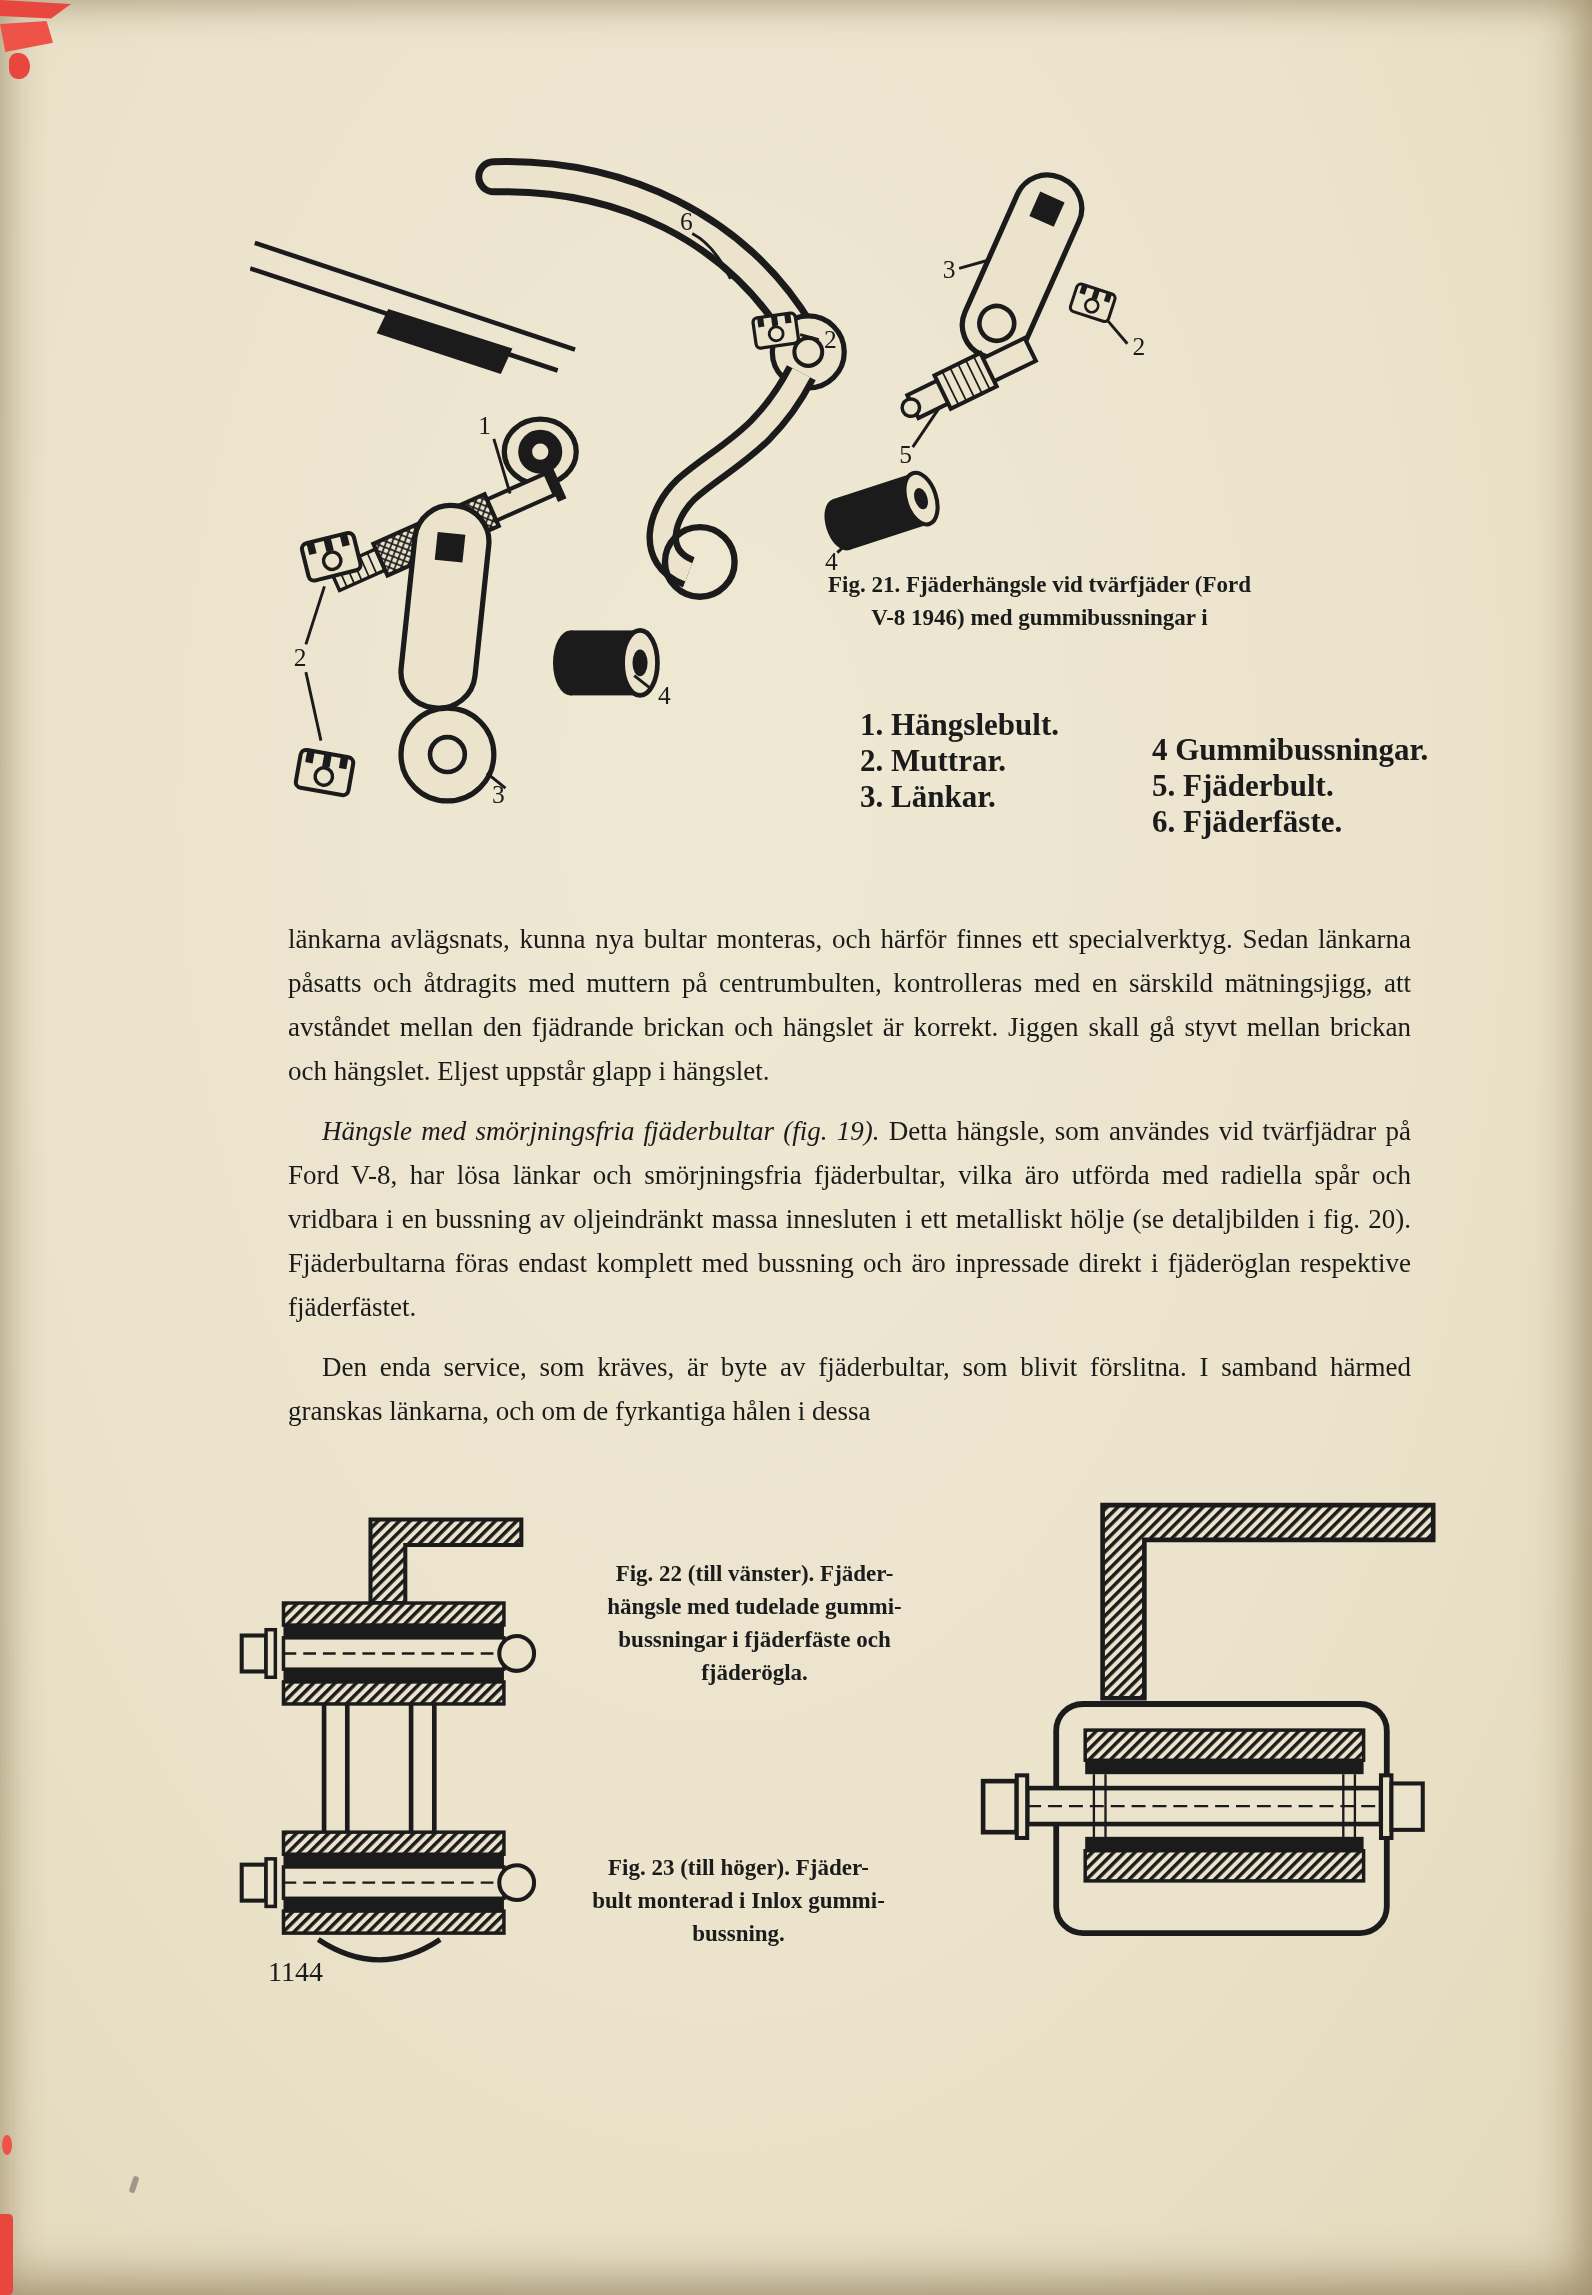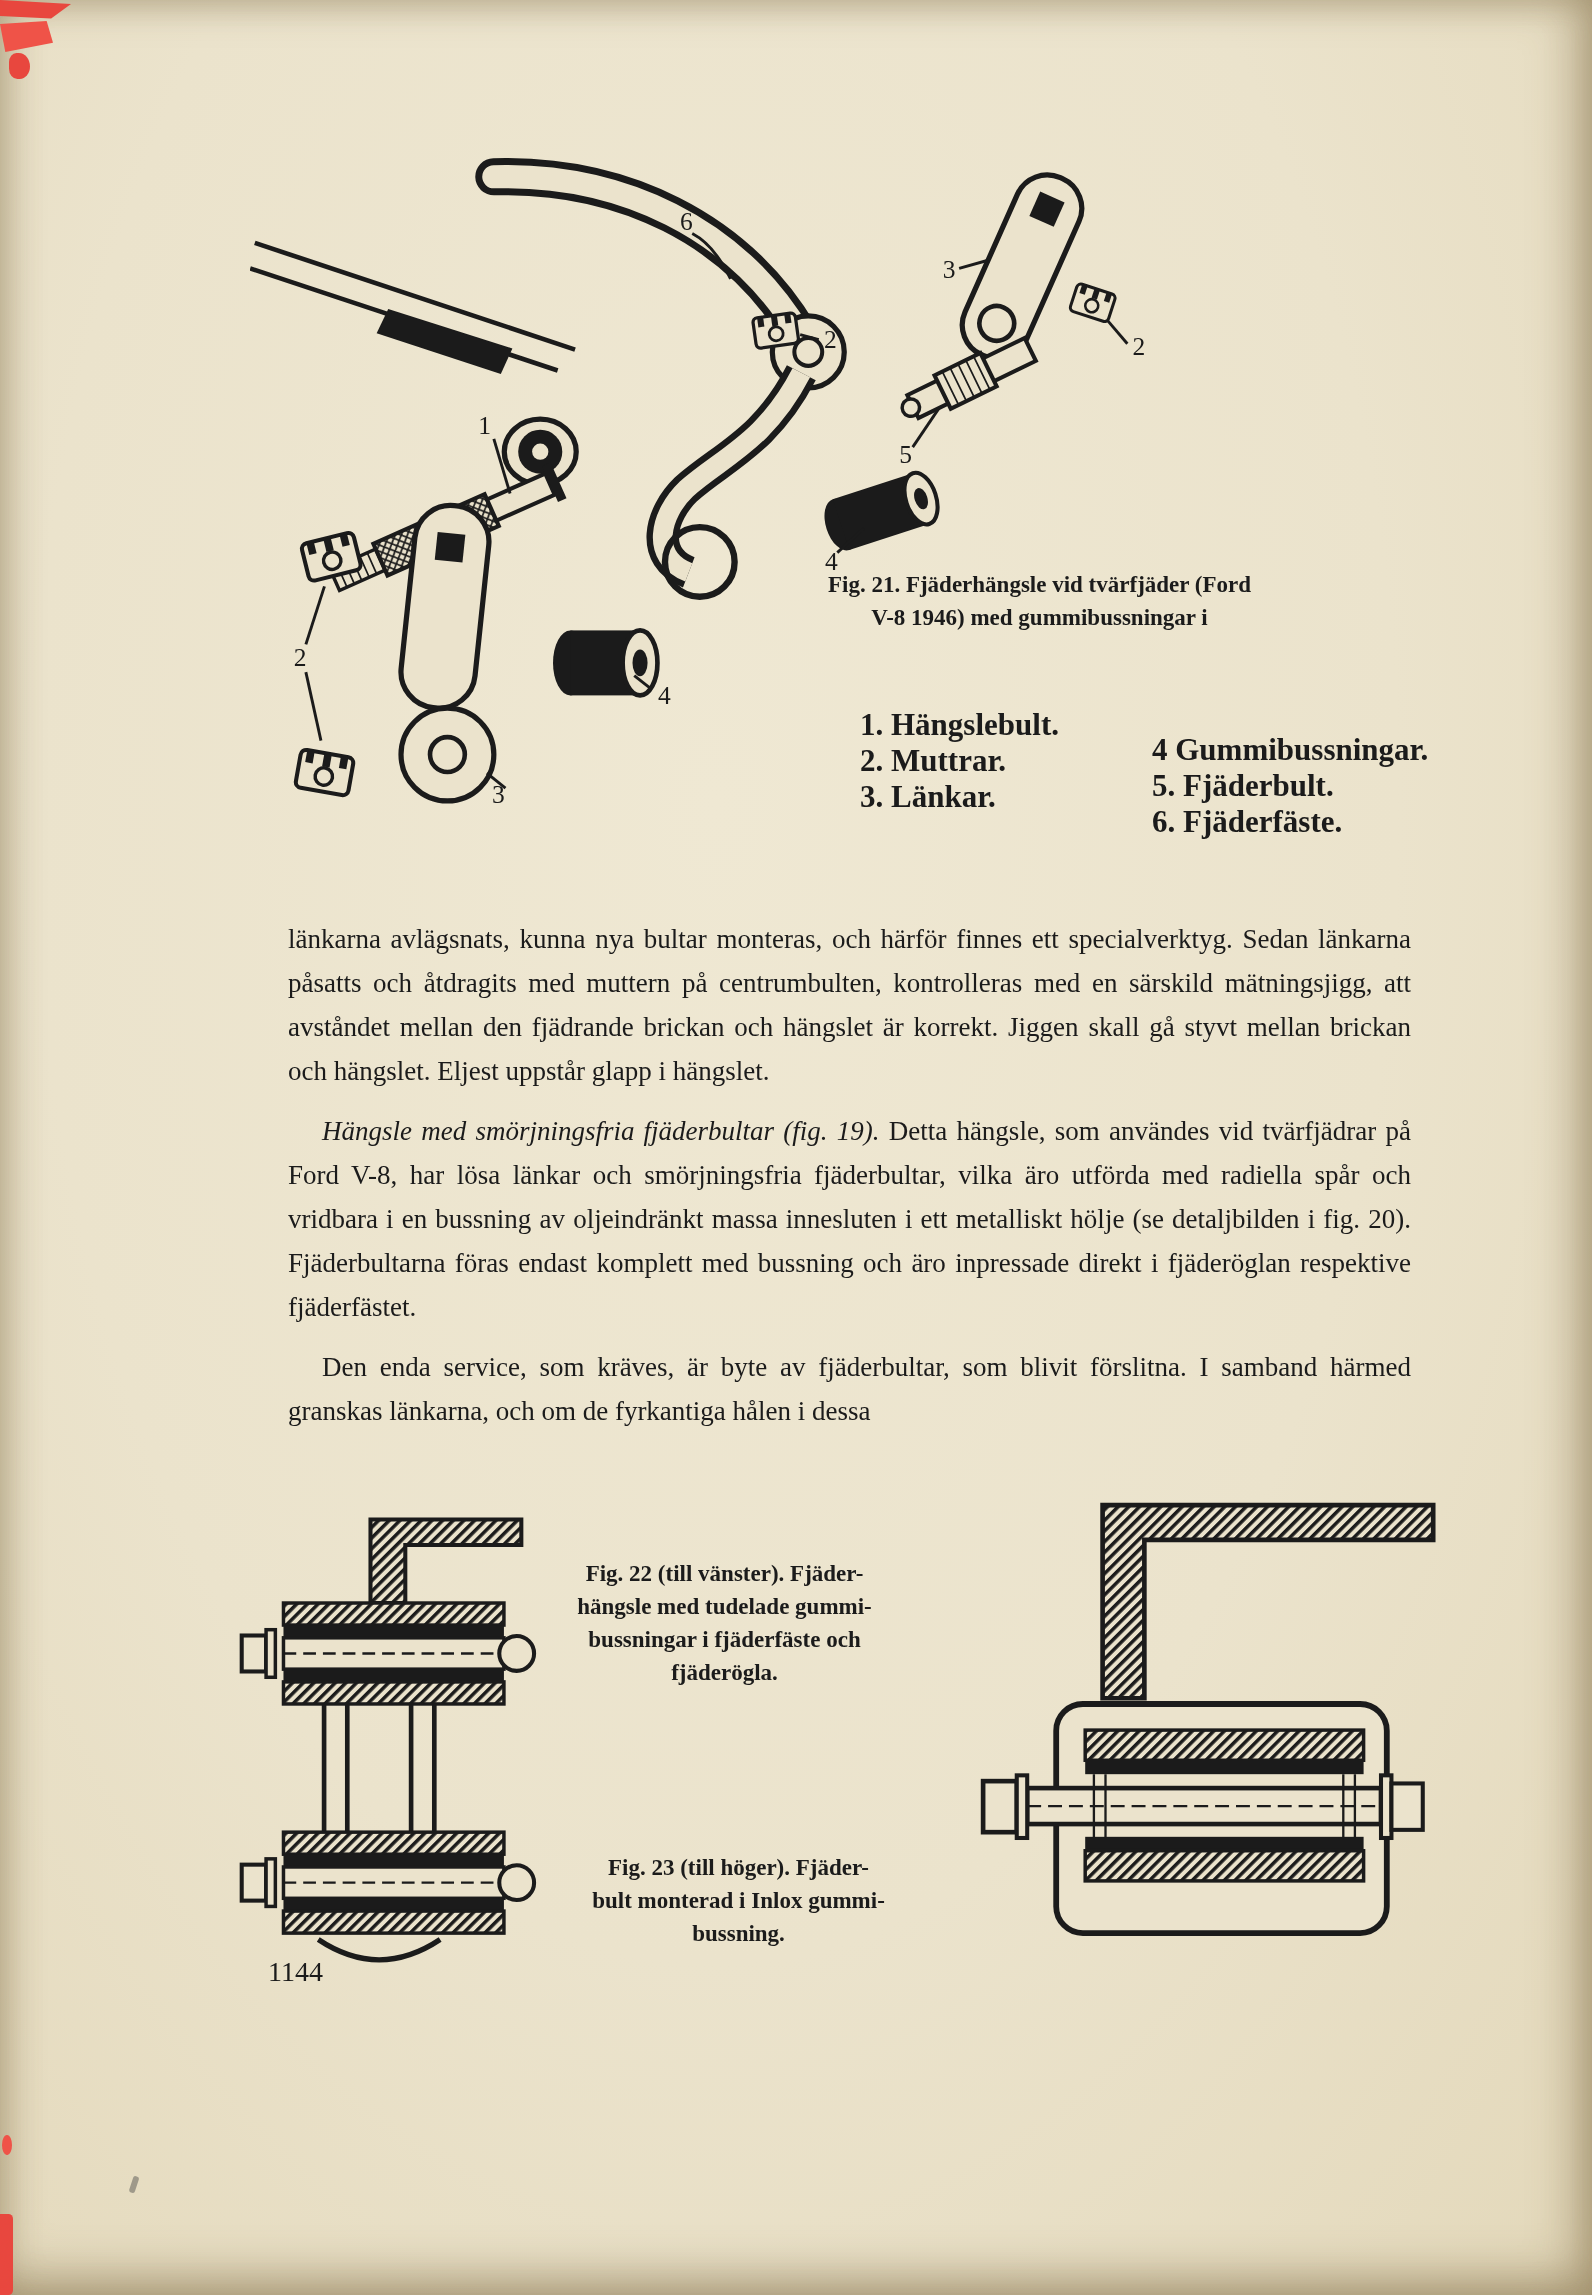--- a/index.html
+++ b/index.html
@@ -34,21 +34,21 @@
   
   .fig21 { left:250px; top:157px; width:946px; height:731px; }
   .fig22 { left:231px; top:1516px; width:337px; height:467px; }
   .fig23 { left:975px; top:1498px; width:464px; height:499px; }
   svg { display:block; width:100%; height:100%; }
   svg text { font-family:"Liberation Serif","DejaVu Serif",serif; font-size:44px; fill:#1b1b1b; text-anchor:middle; }
 
   
   .cap { font-weight:bold; font-size:23px; line-height:33px; text-align:center; }
   .fig21-cap { left:790px; top:568px; width:499px; }
-  .fig22-cap { left:562px; top:1557px; width:325px; }
+  .fig22-cap { left:592px; top:1557px; width:325px; }
   .fig23-cap { left:576px; top:1851px; width:325px; }
 
   
   .legend-col { position:absolute; font-weight:bold; font-size:31px; line-height:36px; white-space:nowrap; }
   .legend-left { left:860px; top:707px; }
   .legend-right { left:1152px; top:707px;margin-top:25px; }
 
   
   .bodytext { left:272px; top:901px; width:1155px; font-size:27px; line-height:44px; text-align:justify; }
   .bodytext p { margin:16px; }

